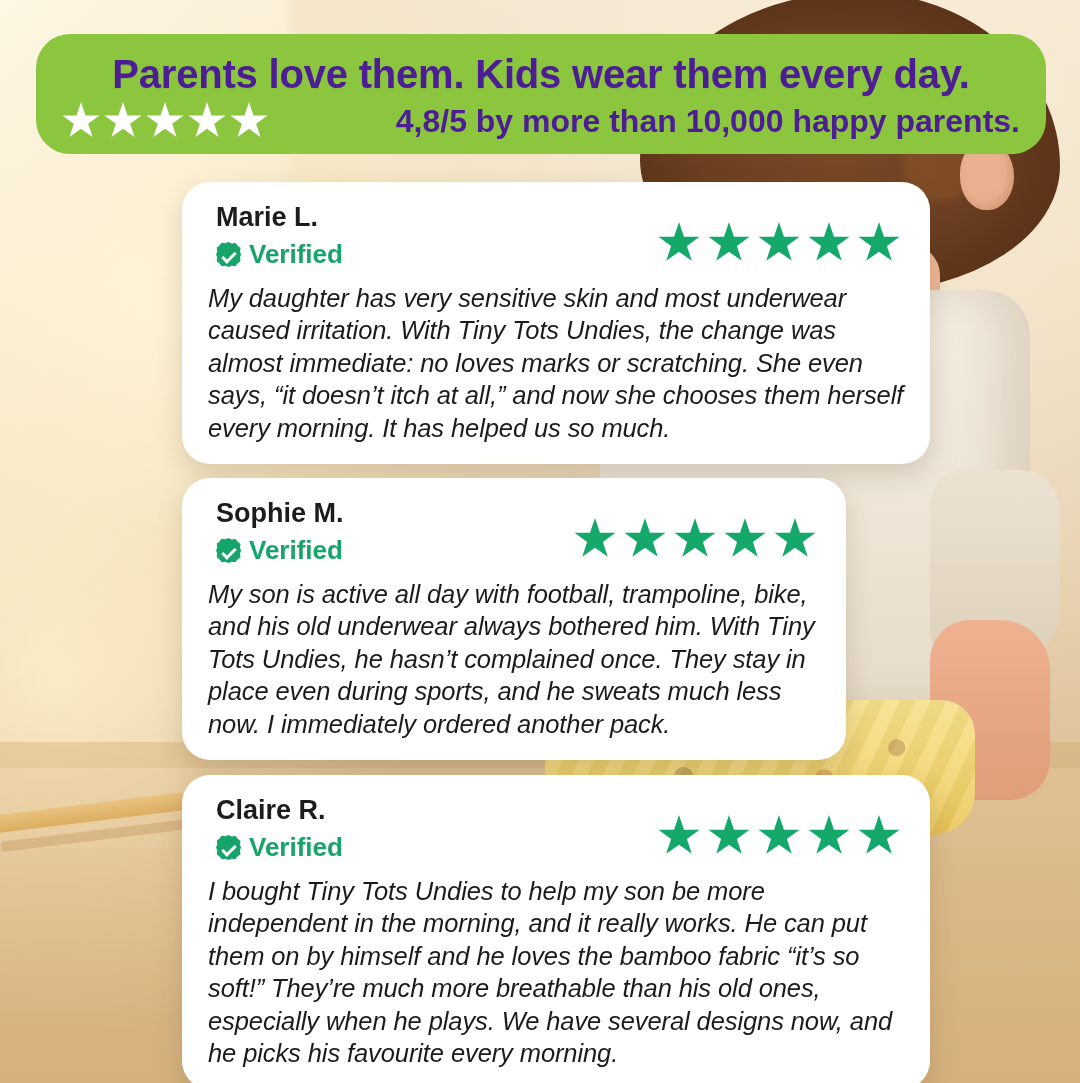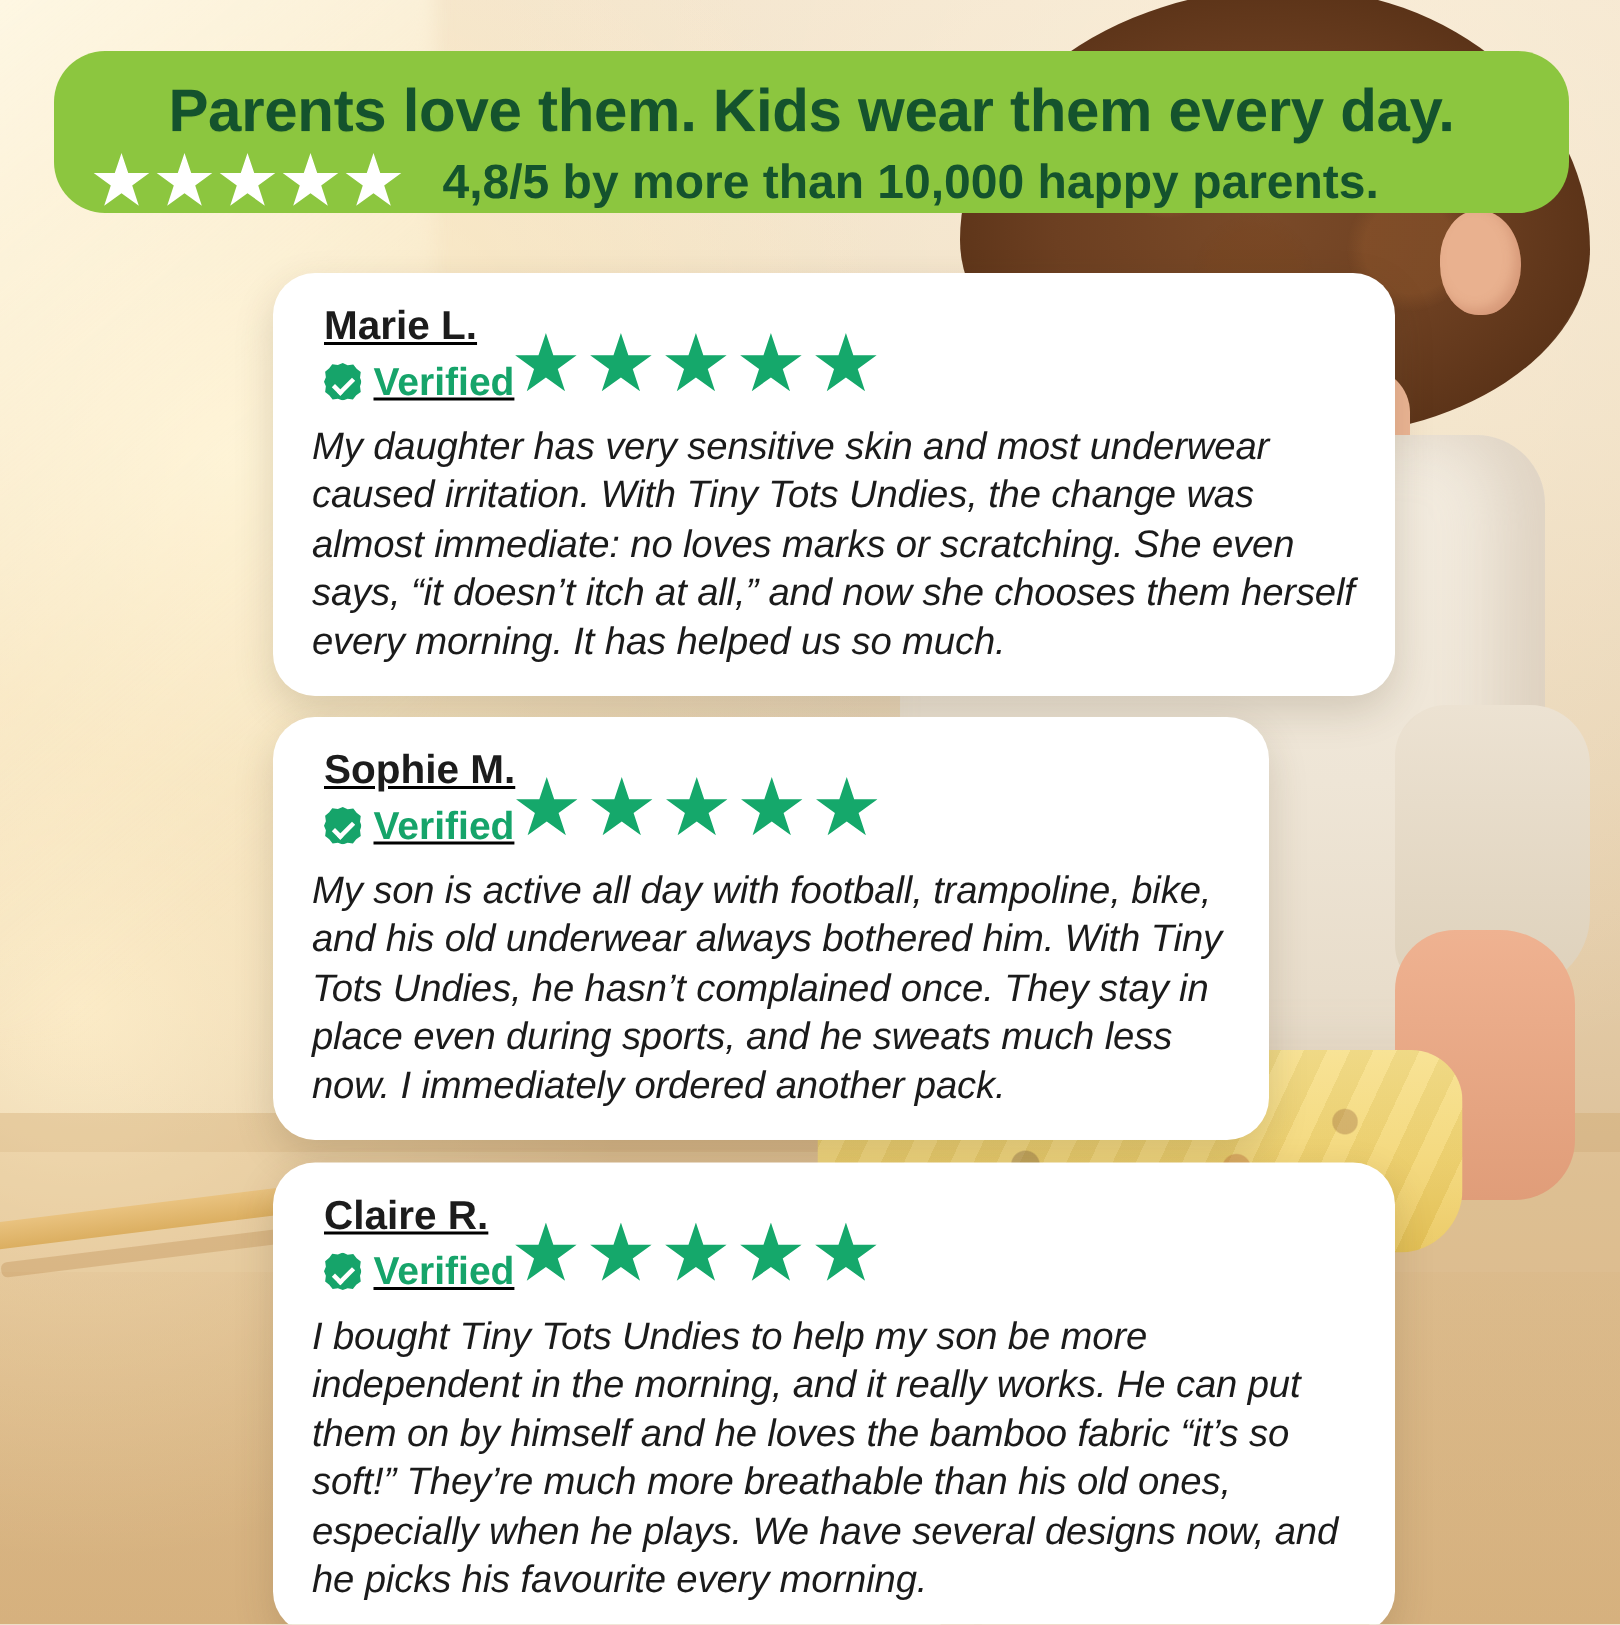--- a/index.html
+++ b/index.html
@@ -149,38 +149,38 @@
     width: 24px; height: 203px;
     background: rgba(180,120,90,0.35);
     border-radius: 12px;
   }
 
   
   .banner {
     position: absolute;
     left: 36px; top: 34px;
     width: 1010px;
-    padding: 14px 26px 2px;
+    padding: 14px 26px 14px;
     background: #8cc63f;
     border-radius: 34px;
     text-align: center;
-    color: #14532d;
+    color: #4c1d95;
   }
   .banner-title {
     font-size: 40px;
     font-weight: 700;
     letter-spacing: -0.2px;
     line-height: 1.1;
     margin: 4px 0 2px;
     text-shadow: 0 1px 0 rgba(0,0,0,0.06);
   }
   .banner-sub {
     display: flex;
     align-items: center;
-    justify-content: flex-start;
+    justify-content: space-between;
     gap: 27px;
     margin-top: 6px;
   }
   .banner-stars {
     display: flex;
     gap: 4px;
   }
   .banner-stars .star { width: 38px; height: 38px; }
   .banner-subtext {
     font-size: 32px;
@@ -205,21 +205,21 @@
     box-shadow: 0 10px 26px rgba(80,60,35,0.18);
     padding: 18px 26px 20px 26px;
   }
   .card-1 { left: 182px; top: 182px; width: 748px; }
   .card-2 { left: 182px; top: 478px; width: 664px; }
   .card-3 { left: 182px; top: 775px; width: 748px; }
 
   .card-head {
     display: flex;
     align-items: flex-start;
-    text-decoration: underline;
+    justify-content: space-between;
   }
   .card-name {
     font-size: 27px;
     font-weight: 700;
     color: #1c1c1c;
     margin: 2px 0 6px 8px;
   }
   .verified-row {
     display: flex;
     align-items: center;

